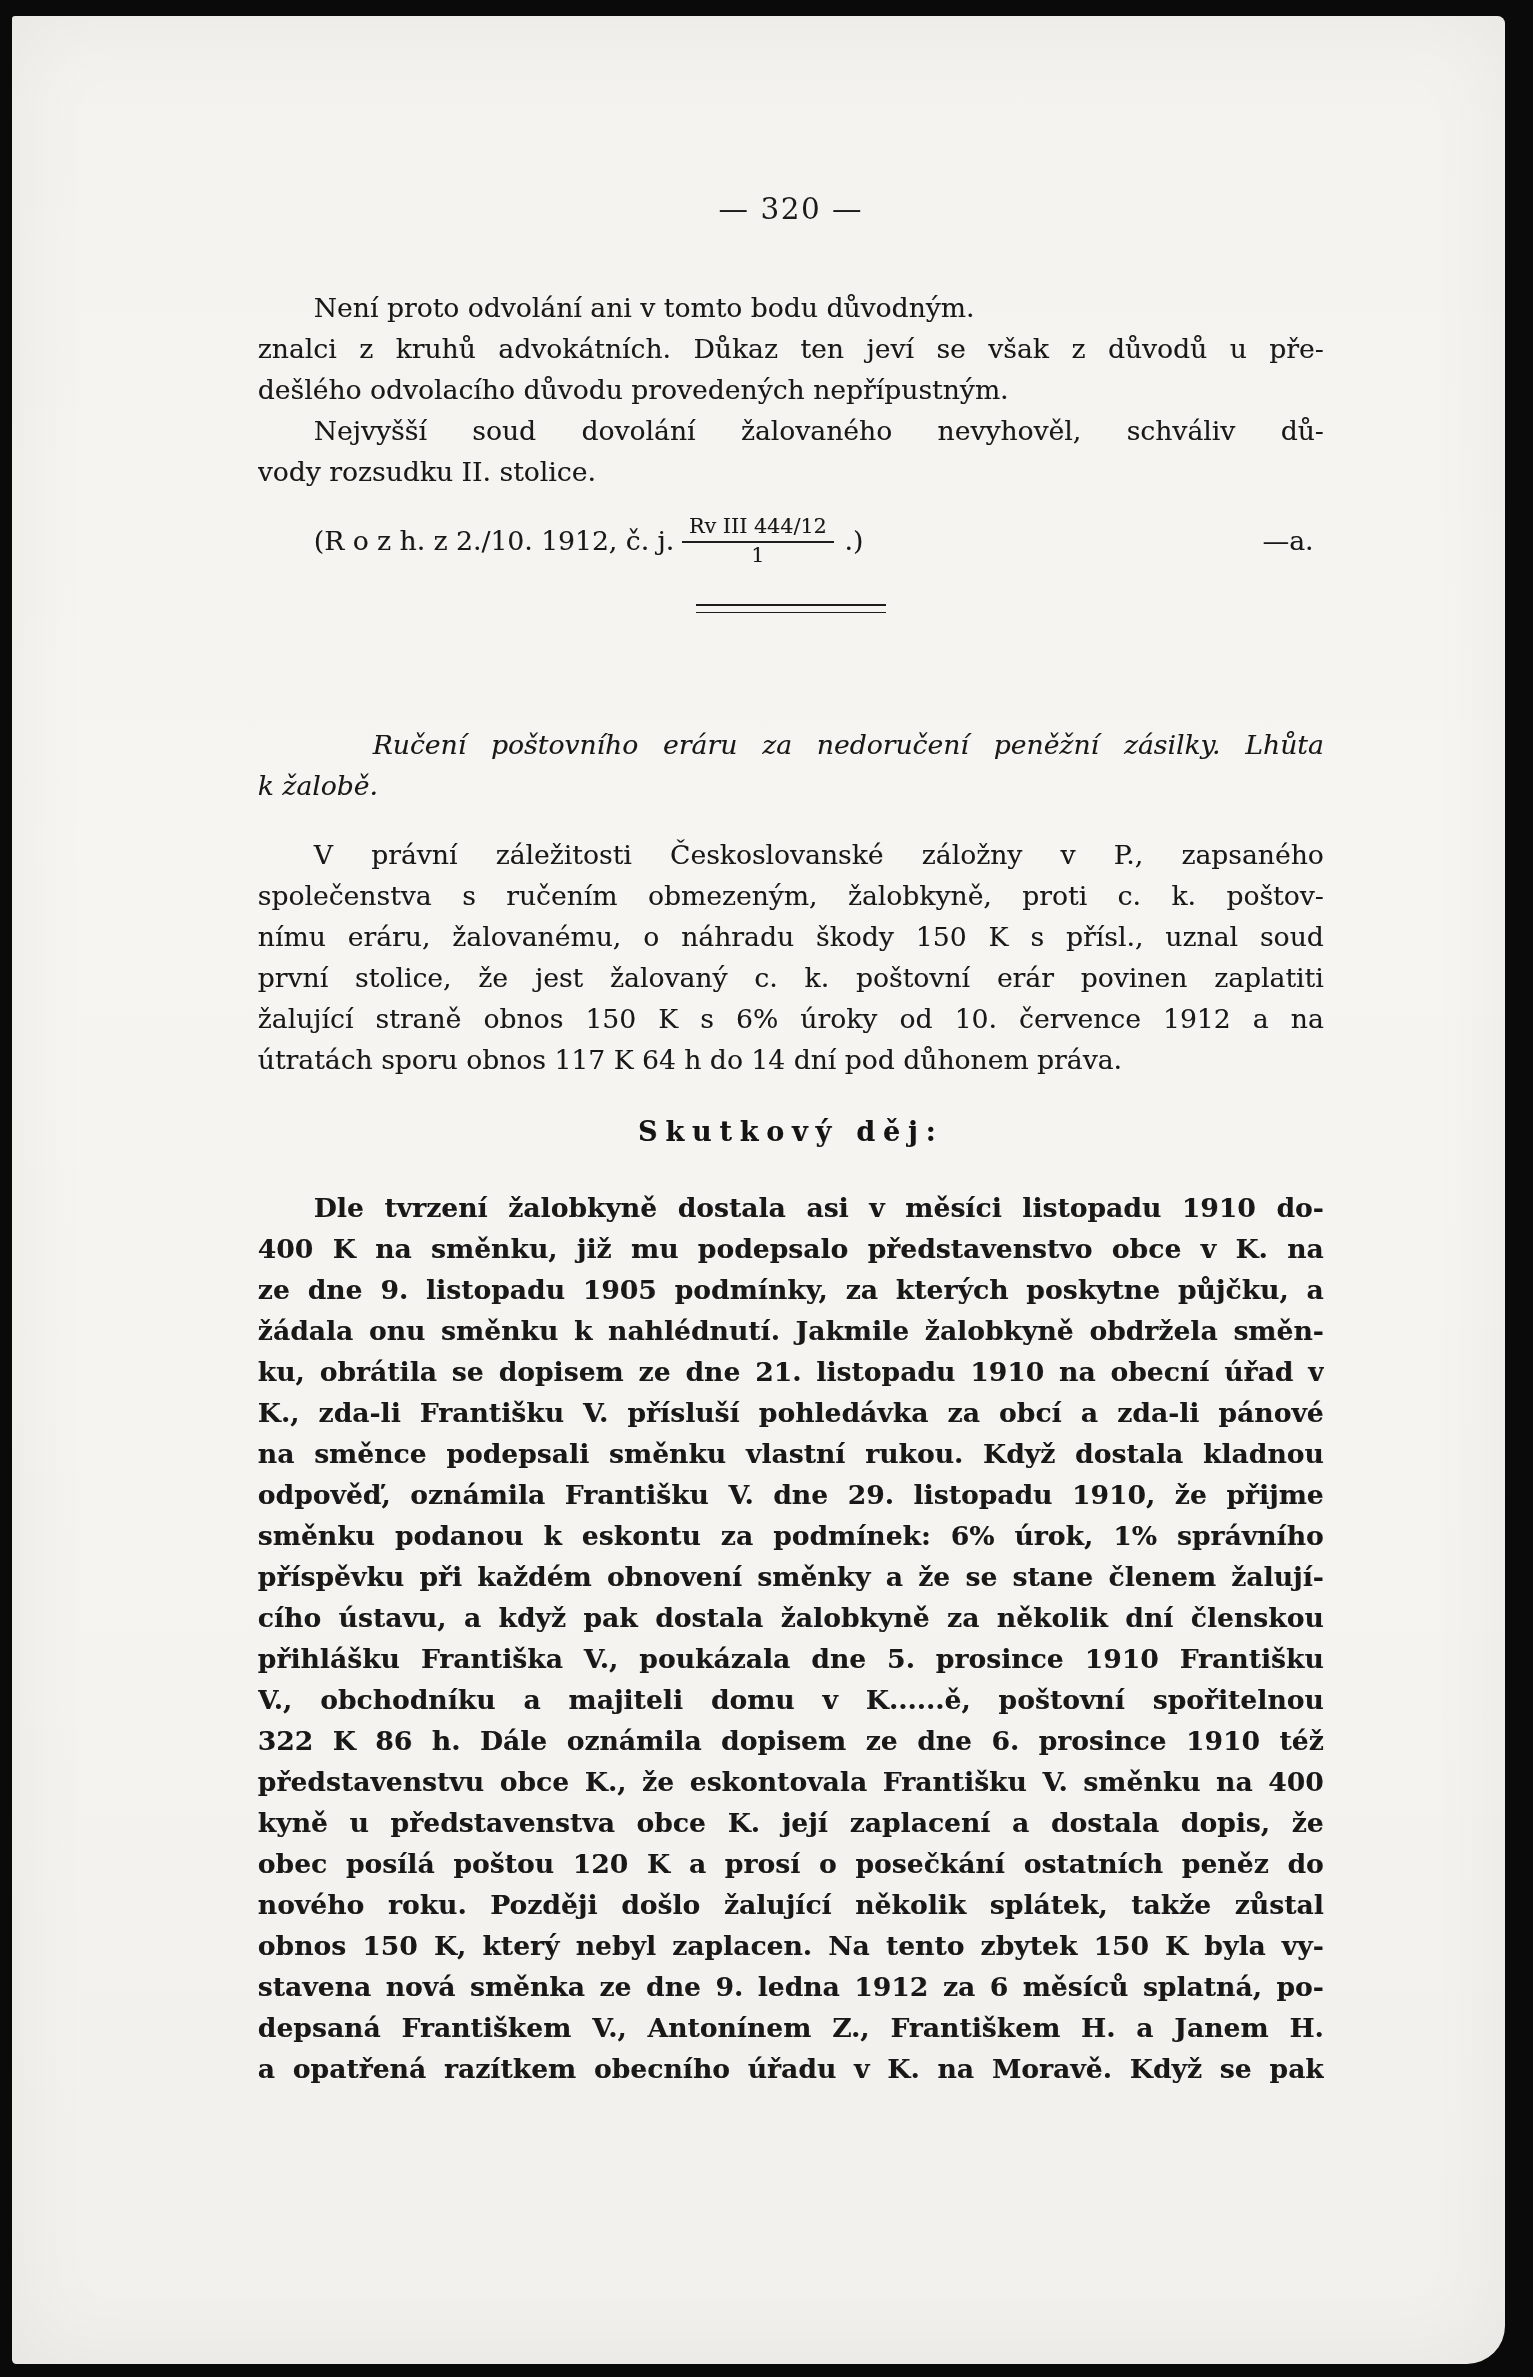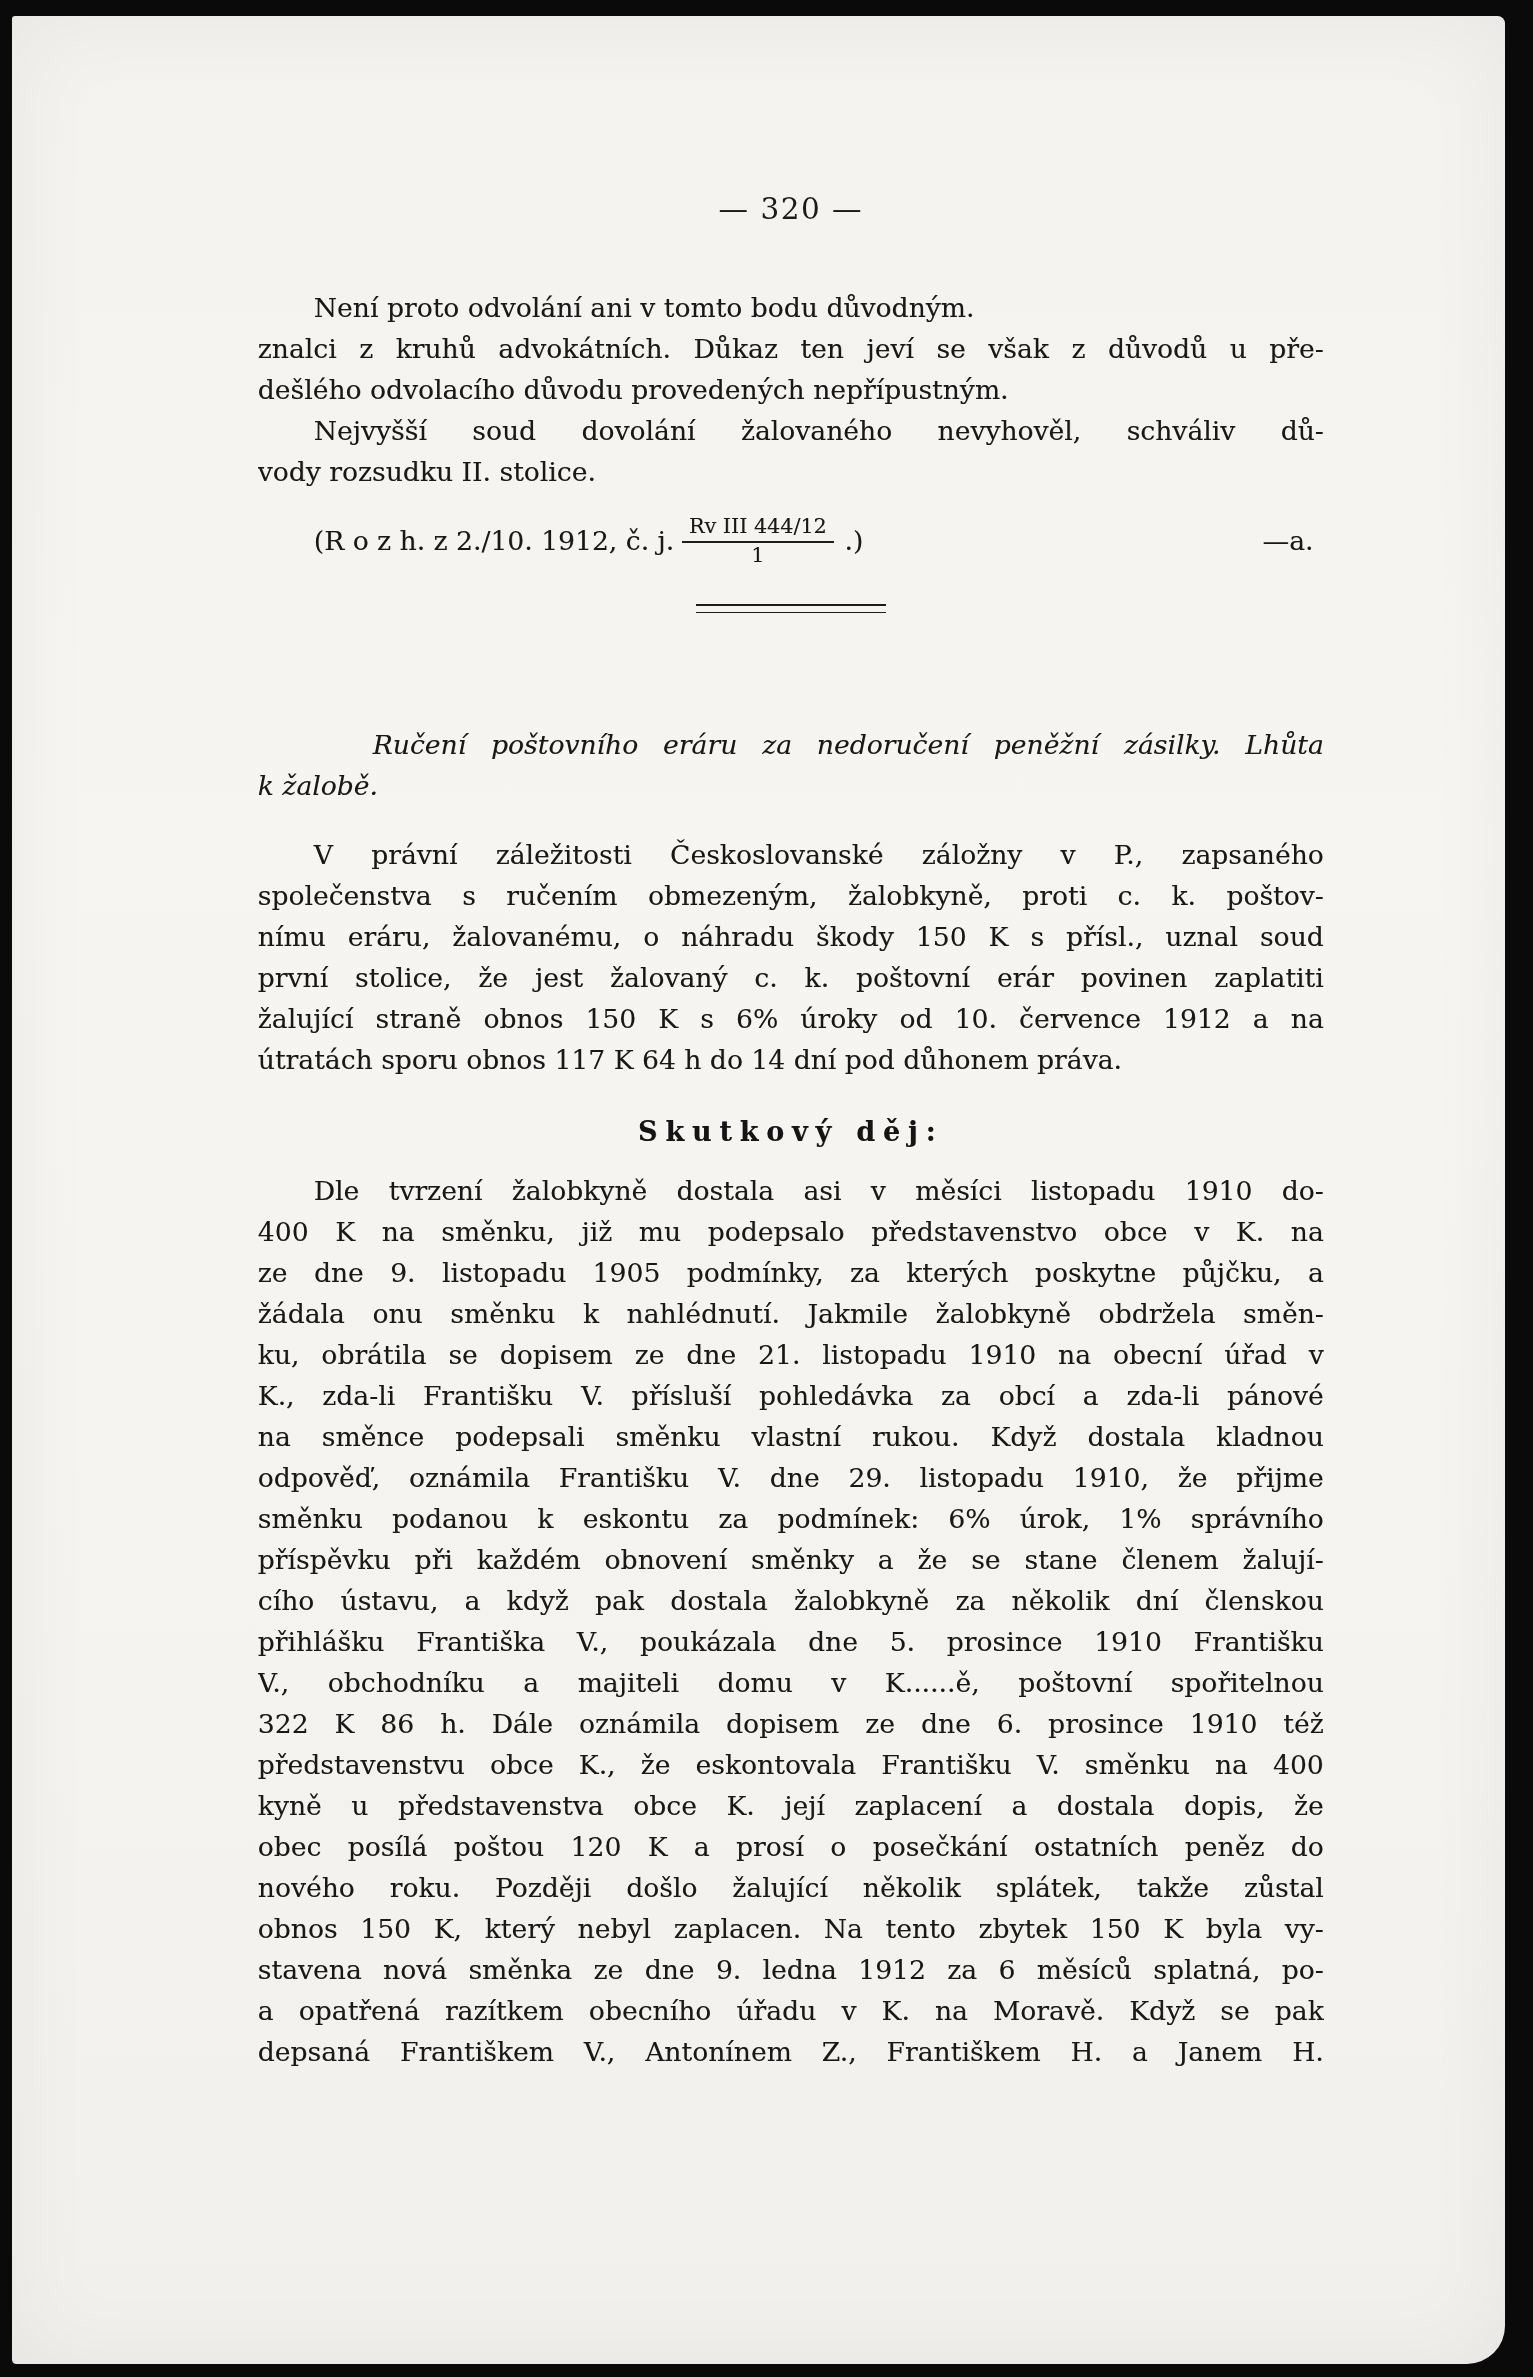--- a/index.html
+++ b/index.html
@@ -45,21 +45,21 @@
   .citation-suffix{font-size:26.6px;}
   .citation-signature{margin-left:auto;font-size:26.6px;padding-right:10.3px;}
   .divider{
     margin:22px auto 0 auto;width:190px;height:5.9px;
     border-top:2.2px solid #1c1c1c;border-bottom:1.5px solid #1c1c1c;
   }
   .facts-heading{
     margin-top:31px;text-align:center;font-weight:bold;font-size:27px;
     letter-spacing:0.29em;line-height:41px;color:#141414;
   }
-  .facts{margin-top:18px;}
+  .facts{margin-top:35px;font-weight:bold;}
 </style>
 </head>
 <body>
 
 <div class="paper">
 
   <div class="page-number">— 320 —</div>
 
   <div class="text-column">
 
@@ -121,19 +121,19 @@
         <div class="line j">cího ústavu, a když pak dostala žalobkyně za několik dní členskou</div>
         <div class="line j">přihlášku Františka V., poukázala dne 5. prosince 1910 Františku</div>
         <div class="line j">V., obchodníku a majiteli domu v K......ě, poštovní spořitelnou</div>
         <div class="line j">322 K 86 h. Dále oznámila dopisem ze dne 6. prosince 1910 též</div>
         <div class="line j">představenstvu obce K., že eskontovala Františku V. směnku na 400</div>
         <div class="line j">kyně u představenstva obce K. její zaplacení a dostala dopis, že</div>
         <div class="line j">obec posílá poštou 120 K a prosí o posečkání ostatních peněz do</div>
         <div class="line j">nového roku. Později došlo žalující několik splátek, takže zůstal</div>
         <div class="line j">obnos 150 K, který nebyl zaplacen. Na tento zbytek 150 K byla vy-</div>
         <div class="line j">stavena nová směnka ze dne 9. ledna 1912 za 6 měsíců splatná, po-</div>
+        <div class="line j">depsaná Františkem V., Antonínem Z., Františkem H. a Janem H.</div>
         <div class="line j">a opatřená razítkem obecního úřadu v K. na Moravě. Když se pak</div>
-        <div class="line j">depsaná Františkem V., Antonínem Z., Františkem H. a Janem H.</div>
       </div>
 
   </div>
 </div>
 
 
 </body></html>

